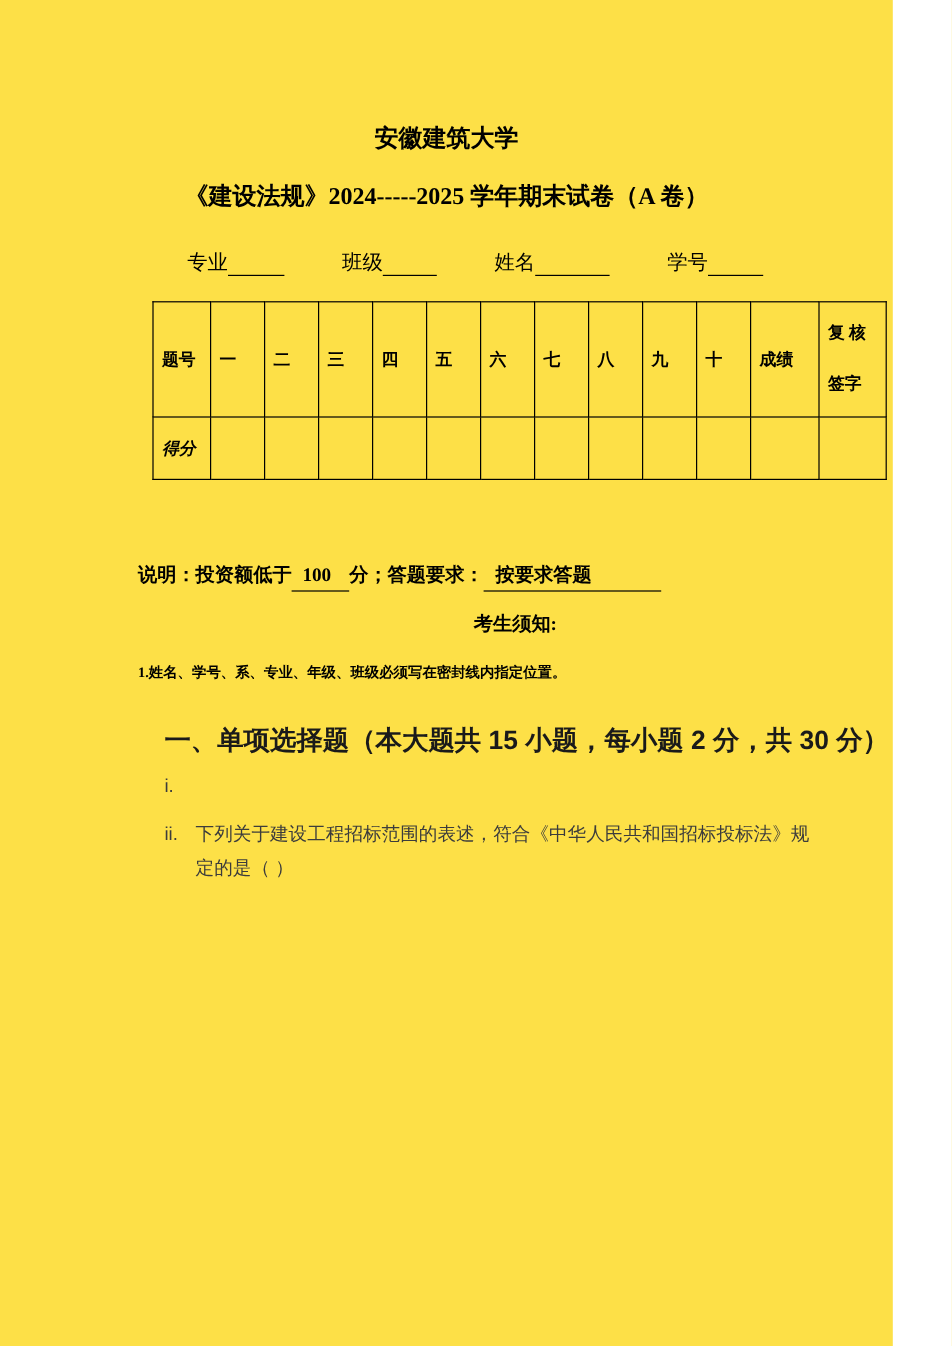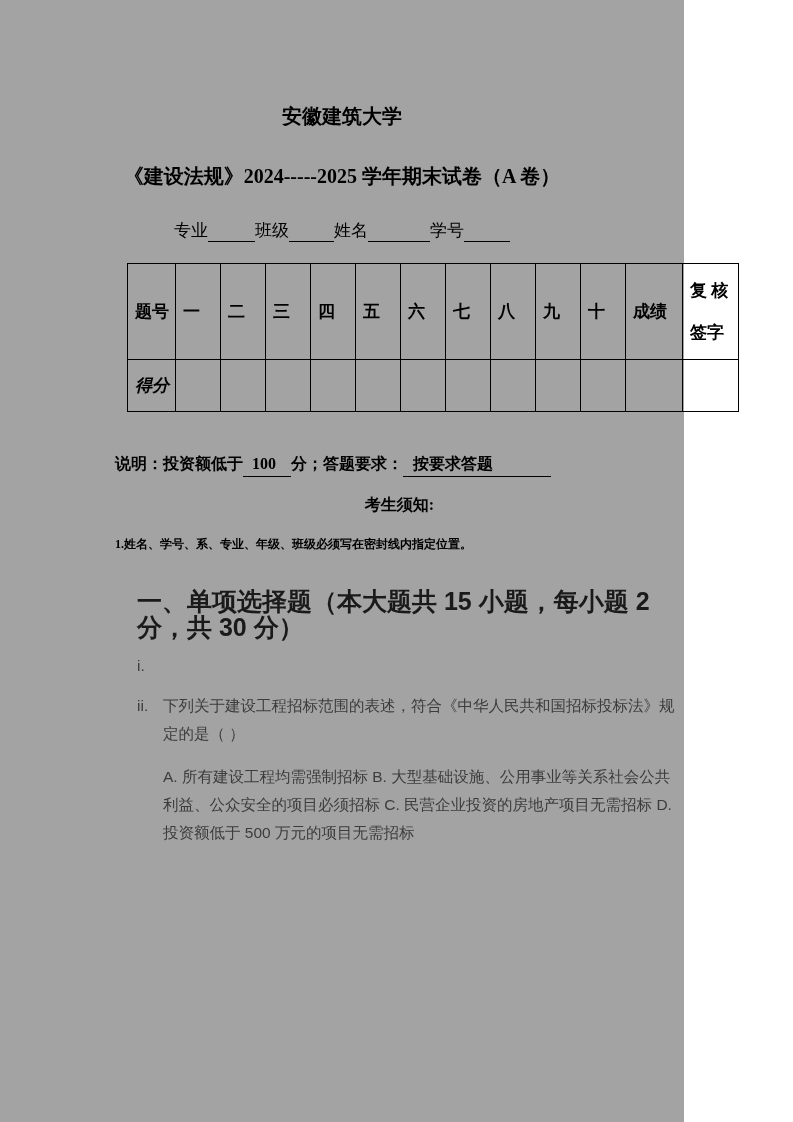--- a/index.html
+++ b/index.html
@@ -5,67 +5,67 @@
   * { margin: 0; padding: 0; box-sizing: border-box; }
   html, body { background: #ffffff; }
   body {
     width: 793px;
     height: 1122px;
     position: relative;
     font-family: "Liberation Serif", serif;
     color: #000;
     overflow: hidden;
   }
-  .page { width: 684px; height: 1122px; background: #a3a3a3; }
+  .page { width: 744px; height: 1122px; background: #fde047; }
 
   
   .title {
     padding-top: 104px;
     text-align: center;
     font-size: 20px;
     font-weight: bold;
     line-height: 24px;
   }
   .subtitle {
-    margin-top: 36px;
+    margin-top: 24px;
     text-align: center;
     font-size: 20px;
     font-weight: bold;
     line-height: 24px;
   }
 
   
   .fields {
     margin-top: 32px;
     text-align: center;
     font-size: 17px;
     line-height: 22px;
   }
-  .fields .lbl { display: inline-block; }
+  .fields .lbl { display: inline-block; margin-left: 48px; }
   .blank {
     display: inline-block;
     border-bottom: 1.5px solid #000;
     height: 16px;
     vertical-align: bottom;
   }
   .blank.w1 { width: 47px; }
   .blank.w2 { width: 45px; }
   .blank.w3 { width: 62px; }
   .blank.w4 { width: 46px; }
 
   
   table.score {
     margin: 21px 0 0 127px;
     border-collapse: collapse;
     table-layout: fixed;
     width: 611px;
   }
   table.score td {
     border: 1.5px solid #000;
-    font-size: 17px;
+    font-size: 14px;
     font-weight: bold;
     text-align: left;
     vertical-align: middle;
     padding: 2px 2px 2px 7px;
   }
   table.score .r-head { height: 96px; }
   table.score .r-score { height: 52px; font-style: italic; }
   table.score .r-sign { height: 91px; }
   td.two-line { white-space: pre-line; line-height: 42px; padding-left: 8px; }
   col.c-qno { width: 48px; }
@@ -73,21 +73,21 @@
   col.c-grade { width: 57px; }
   col.c-review { width: 56px; }
 
   
   .instructions {
     margin: 41px 0 0 115px;
     font-size: 16px;
     font-weight: bold;
     line-height: 22px;
   }
-  .uline { border-bottom: 1.5px solid #000; display: inline-block; }
+  .uline { border-bottom: 1.5px solid #000; display: inline-block; margin-top: 28px; }
   .uline.points { padding: 0 15px 1px 9px; }
   .uline.req { padding: 0 58px 1px 10px; }
 
   .notice-title {
     margin: 17px 0 0 115px;
     font-size: 16px;
     font-weight: bold;
     line-height: 22px;
     text-align: center;
   }
@@ -96,21 +96,21 @@
     width: 563px;
     font-size: 12px;
     font-weight: bold;
     line-height: 30px;
   }
 
   
   .section-heading {
     margin: 29px 0 0 137px;
     font-family: "Liberation Sans", sans-serif;
-    font-size: 25px;
+    font-size: 22px;
     font-weight: bold;
     color: #1a1a1a;
     line-height: 26px;
   }
 
   
   .question {
     margin: 12px 0 0 137px;
     display: flex;
     font-family: "Liberation Sans", sans-serif;
@@ -200,17 +200,16 @@
   <div class="section-heading">一、单项选择题（本大题共 15 小题，每小题 2 分，共 30 分）</div>
 
   <div class="question">
     <div class="q-num">i.</div>
   </div>
 
   <div class="question">
     <div class="q-num">ii.</div>
     <div class="q-body">
       <div class="q-text">下列关于建设工程招标范围的表述，符合《中华人民共和国招标投标法》规定的是（ ）</div>
-      <div class="q-options">A. 所有建设工程均需强制招标 B. 大型基础设施、公用事业等关系社会公共利益、公众安全的项目必须招标 C. 民营企业投资的房地产项目无需招标 D. 投资额低于 500 万元的项目无需招标</div>
     </div>
   </div>
 
 </div>
 
 </body></html>

